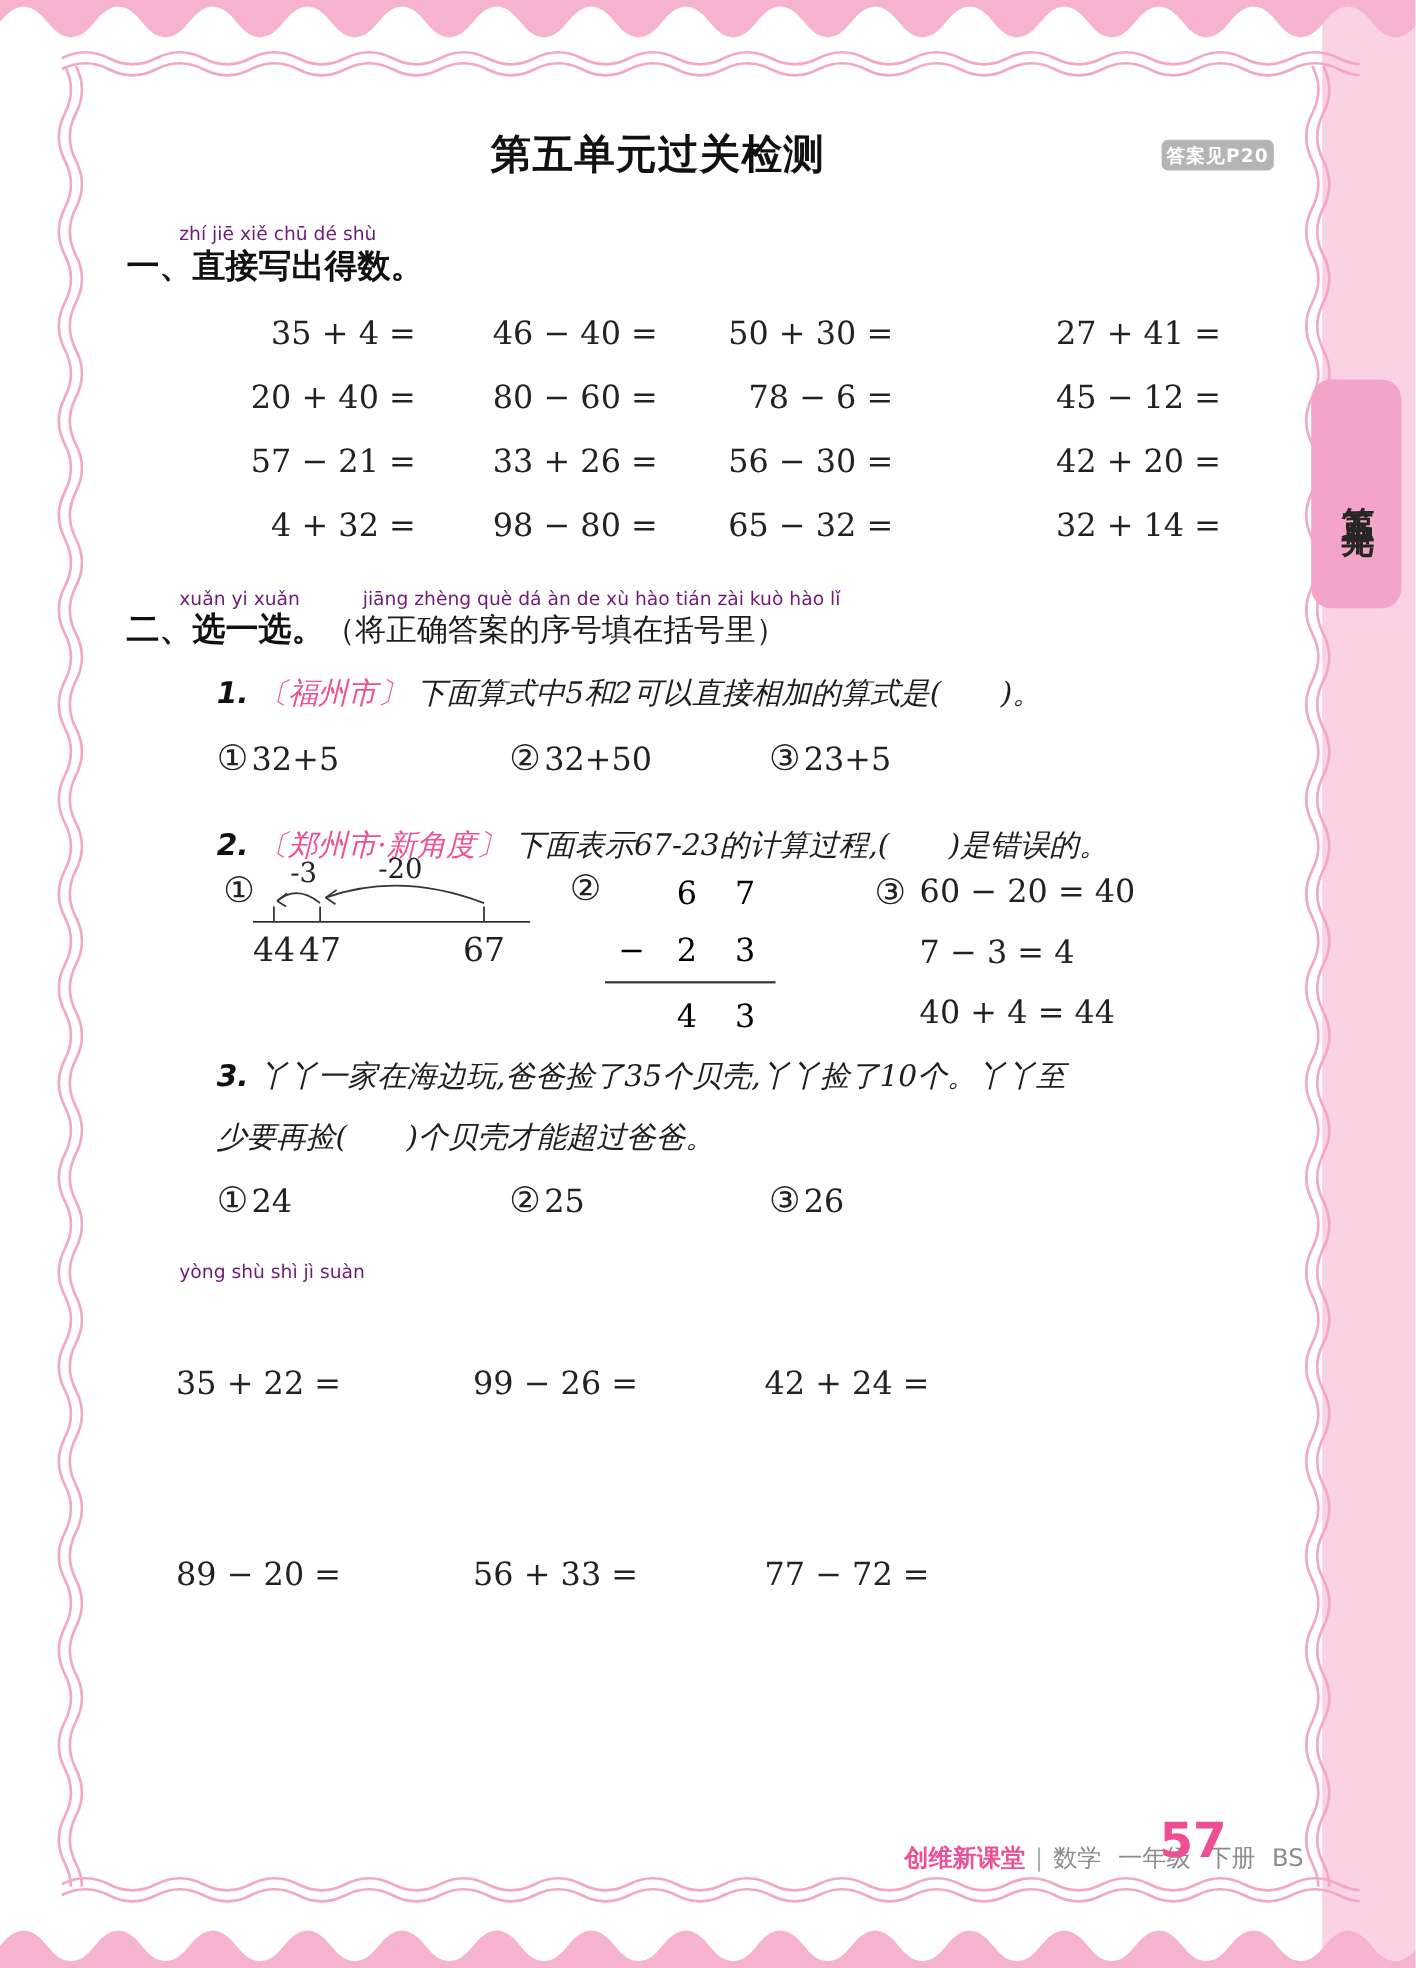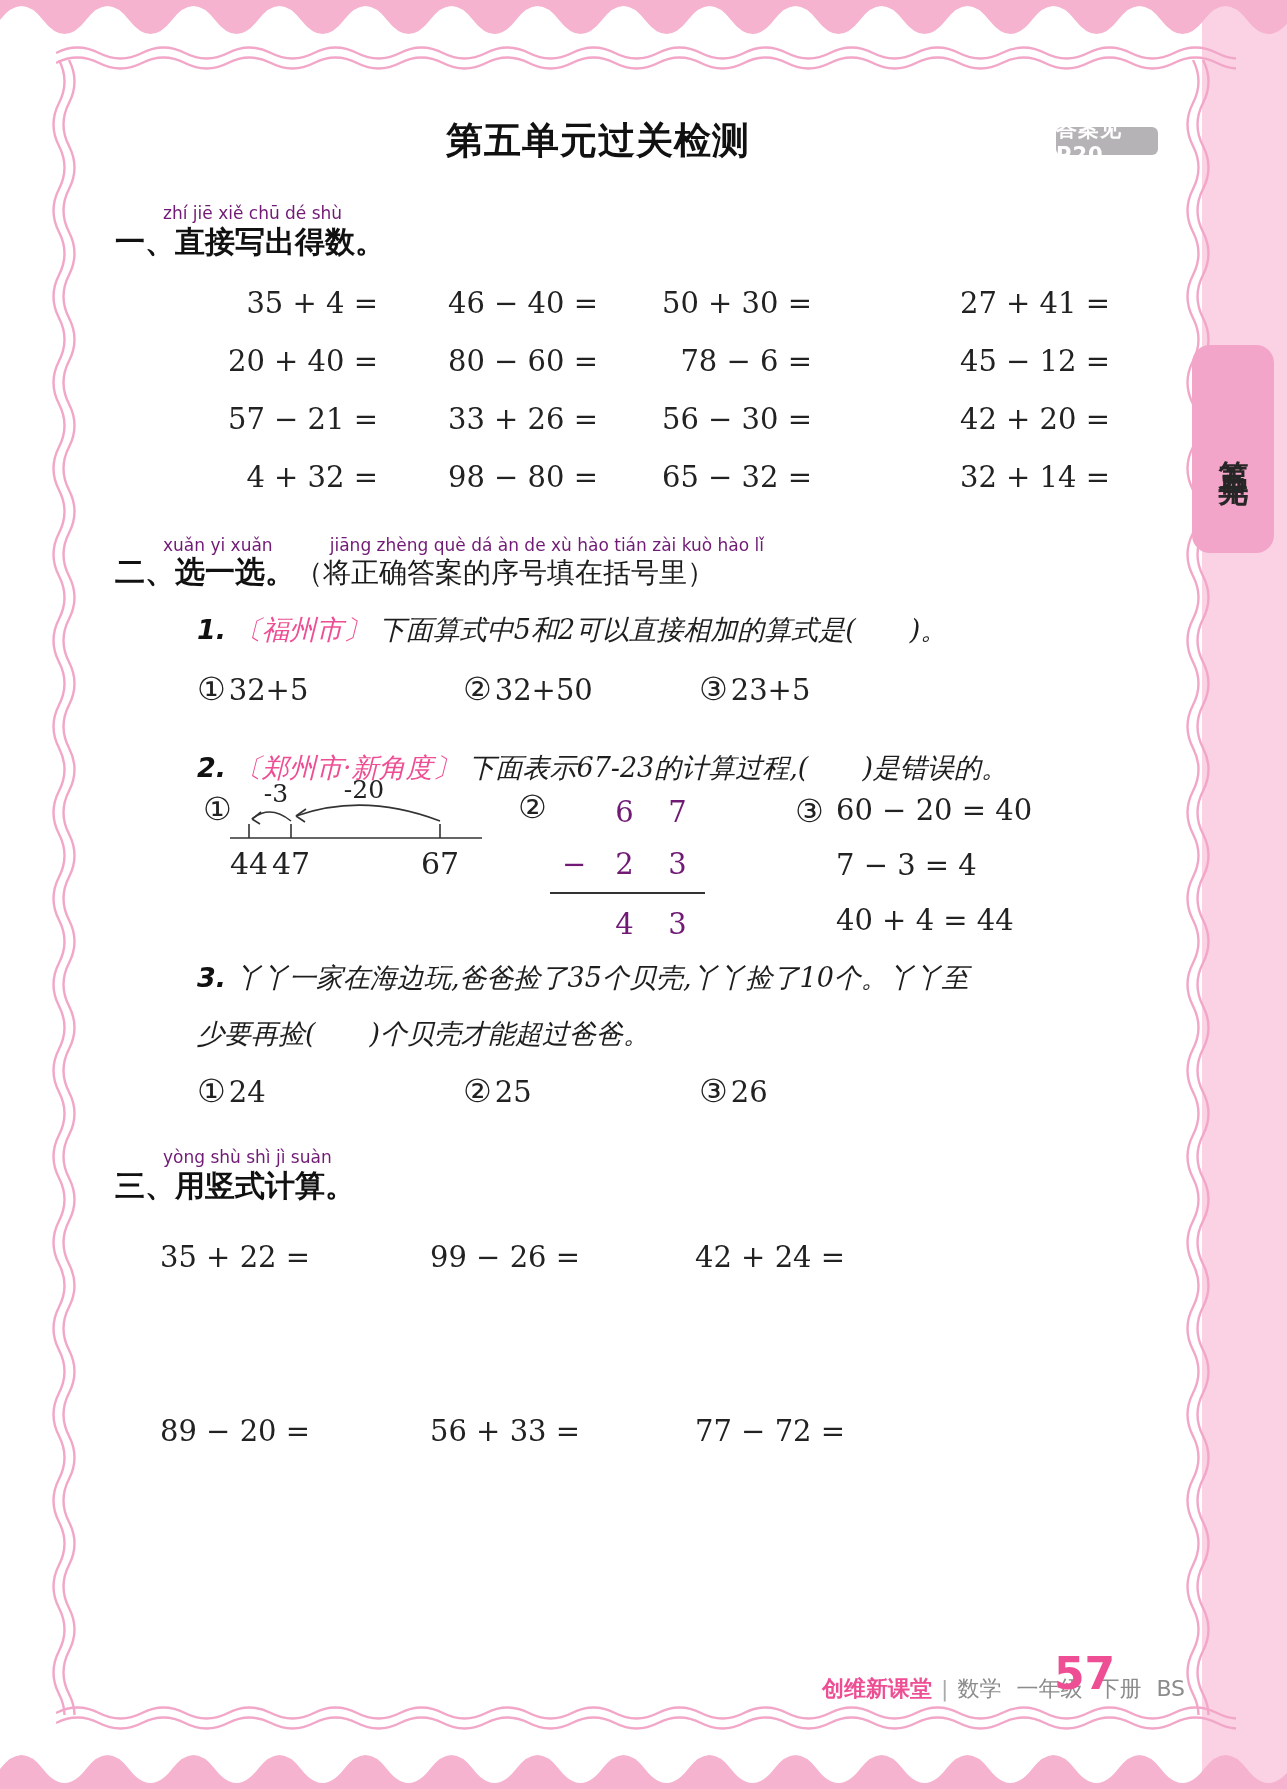--- a/index.html
+++ b/index.html
@@ -15,21 +15,21 @@
   .frame path{stroke:var(--line-pink);stroke-width:2.4;fill:none;}
   .band path{fill:var(--wave-pink);stroke:none;}
   .right-fill{left:1202px;top:0;width:85px;height:1789px;background:var(--margin-pink);z-index:0;}
   .vwave{transform:rotate(90deg);transform-origin:0 0;}
   .side-tab{left:1192px;top:345px;width:82px;height:208px;background:var(--tab-pink);
             border-radius:18px;z-index:2;display:flex;align-items:center;justify-content:center;}
   .side-tab span{writing-mode:vertical-rl;text-orientation:upright;font-size:30px;font-weight:bold;
             color:#262626;letter-spacing:6px;}
   
   .badge{left:1056px;top:127px;width:102px;height:28px;background:var(--badge-gray);
-         border-radius:6px;color:#fff;font-size:21px;font-weight:bold;display:flex;
+         border-radius:6px;color:#fff;font-size:17px;font-weight:bold;display:flex;
          align-items:center;justify-content:center;letter-spacing:1px;z-index:2;}
   .title{left:430px;top:116px;font-size:37px;font-weight:bold;letter-spacing:1px;color:#111;margin-left:16px;}
   
   .pinyin{font-size:17px;color:#701a75;white-space:nowrap;}
   .heading{font-size:30px;font-weight:bold;color:#111;white-space:nowrap;}
   .heading-note{font-size:28px;font-weight:normal;font-family:"DejaVu Serif",serif;margin-top:45px;}
   .math{font-family:"DejaVu Serif",serif;font-size:29px;color:#222;white-space:nowrap;}
   .qline{white-space:nowrap;font-size:28px;font-style:italic;}
   .qnum{font-weight:bold;font-family:"DejaVu Sans",sans-serif;font-size:27px;color:#111;}
   .qtag{color:var(--accent-pink);font-family:"DejaVu Serif",serif;font-size:27px;}
@@ -37,21 +37,21 @@
   .marker{font-size:32px;font-family:"DejaVu Sans",sans-serif;color:#222;margin-right:3px;}
   
   .calc-grid{display:grid;grid-template-columns:218px 220px 214px 1fr;grid-auto-rows:58px;width:950px;text-align:right;}
   .opt-grid{display:grid;grid-template-columns:266px 236px 1fr;width:880px;}
   .opt{display:flex;align-items:baseline;}
   .s3-grid{display:grid;grid-template-columns:270px 265px 1fr;width:880px;}
   
   .nl line,.nl path{stroke:#333;stroke-width:1.6;fill:none;}
   .nl-label{font-size:25px;font-family:"DejaVu Serif",serif;fill:#222;}
   .nl-tick{font-size:30px;font-family:"DejaVu Serif",serif;fill:#222;}
-  .csub{font-family:"DejaVu Serif",serif;font-size:29px;color:#701a75;}
+  .csub{font-family:"DejaVu Serif",serif;font-size:29px;color:#000000;}
   .crow{height:52px;line-height:52px;}
   .cd{display:inline-block;width:53px;text-align:center;}
   .cminus{display:inline-block;width:50px;padding-left:14px;box-sizing:border-box;}
   .pad{padding-left:50px;}
   .crule{width:155px;border-top:2px solid #333;margin:2px 0 4px 2px;}
   .o3line{line-height:55px;}
   
   .footer{left:822px;top:1674px;display:flex;align-items:baseline;gap:9px;z-index:2;}
   .f-brand{font-size:22px;font-weight:bold;color:var(--accent-pink);}
   .f-div{font-size:22px;color:#aaa;}
@@ -210,21 +210,20 @@
         <span class="math">25</span>
       </div>
 
       <div class="opt">
         <span class="marker">③</span>
         <span class="math">26</span>
       </div>
     </div>
 
   <div class="abs pinyin" style="left:163px;top:1147px">yòng shù shì  jì  suàn</div>
-  <div class="abs heading" style="left:115px;top:1166px">三、用竖式计算。</div>
   <div class="abs s3-grid" style="left:160px;top:1240px">
 
   <div class="math">35 + 22 =</div>
       <div class="math">99 − 26 =</div>
       <div class="math">42 + 24 =</div>
     </div>
   <div class="abs s3-grid" style="left:160px;top:1414px">
 
   <div class="math">89 − 20 =</div>
       <div class="math">56 + 33 =</div>

